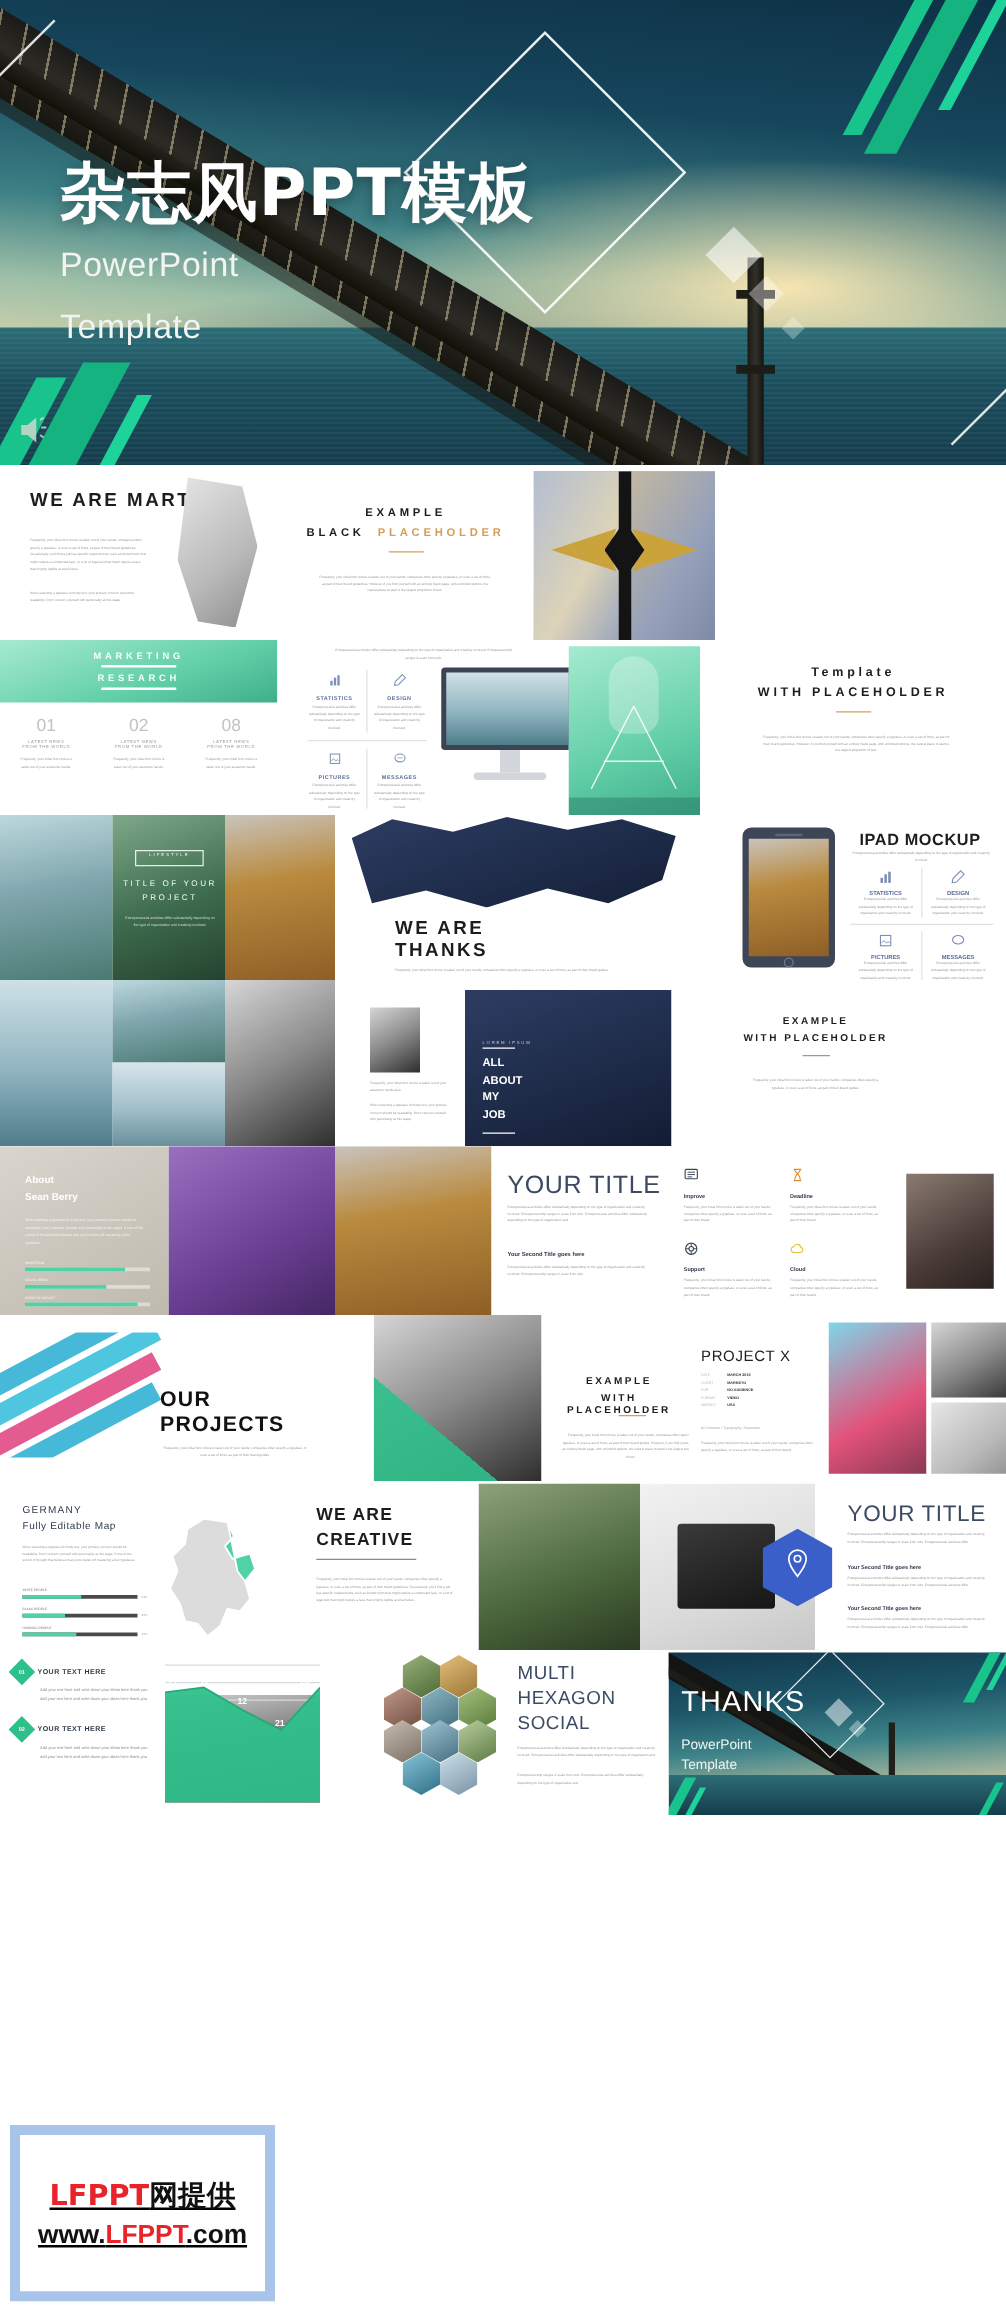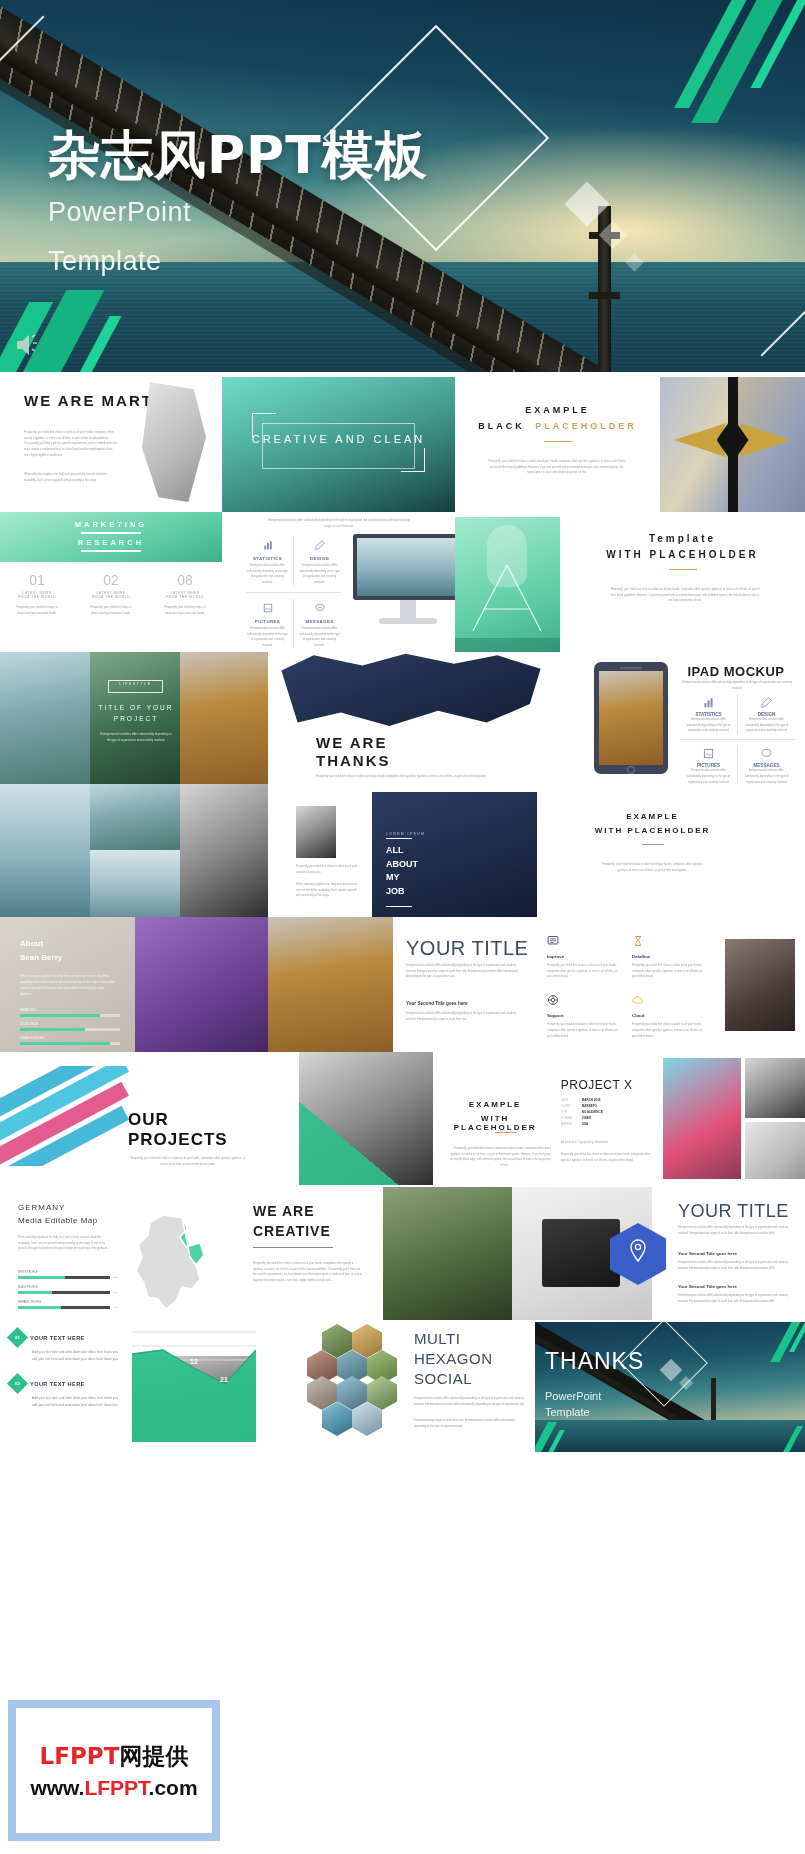--- a/index.html
+++ b/index.html
@@ -119,20 +119,21 @@
   .p-bridge2{ background: linear-gradient(175deg,#12364c 0%,#1d5668 32%,#3e8389 55%,#d8cfa6 88%,#efe6c4 100%); }
 
   .watermark-wrap {
     position:absolute; left: 8px; top: 1700px;
     width: 212px; height: 141px; background:#a8c4e8; padding: 8px;
   }
   .watermark {
     width:100%; height:100%; background:#fff;
     display:flex; flex-direction:column; align-items:center; justify-content:center;
     gap: 4px;
+    text-decoration: underline;
   }
   .wm-l1 { font-size: 23px; font-weight:700; font-family:"DejaVu Sans", sans-serif; }
   .wm-l2 { font-size: 21px; font-weight:700; font-family:"Liberation Sans", sans-serif; }
   .wm-red { color:#e8232a; }
   .wm-blk { color:#111; }
 
   .tiny { font-size:2.6px; color:#9a9a9a; line-height:2.2; }
   .tiny2 { font-size:3.2px; color:#8c8c8c; line-height:2.1; }
 </style>
 </head>
@@ -181,27 +182,20 @@
 
     <div class="cell" style="width:222px;height:135px">
       <div style="position:absolute;left:24px;top:18px;font-size:15px;font-weight:700;letter-spacing:2px;color:#1d1d1d;line-height:1.45;">
         <div>WE ARE MARTIK</div>
       </div>
       <div class="photo p-gray" style="left:138px;top:10px;width:68px;height:120px;clip-path:polygon(18% 0,82% 6%,100% 46%,74% 100%,30% 96%,6% 55%);"></div>
       <div style="position:absolute;left:24px;top:58px;width:95px;" class="tiny">Frequently, your initial font choice is taken out of your hands; companies often specify a typeface, or even a set of fonts, as part of their brand guidelines. Occasionally you'll find a job has specific requirements, such as limited room that might require a condensed face, or a lot of legal text that might require a face that's highly legible at small sizes.</div>
       <div style="position:absolute;left:24px;top:100px;width:95px;" class="tiny">When selecting a typeface for body text, your primary concern should be readability. Don't concern yourself with personality at this stage.</div>
     </div>
 
-    <div class="cell p-teal" style="width:233px;height:135px;margin-top:5px">
-      <div style="position:absolute;inset:0;background:linear-gradient(160deg,rgba(110,220,200,.85),rgba(20,60,60,.55));"></div>
-      <div style="position:absolute;left:40px;top:46px;width:153px;height:46px;border:1px solid rgba(255,255,255,.6);"></div>
-      <div style="position:absolute;left:30px;top:36px;width:24px;height:24px;border-left:1px solid #fff;border-top:1px solid #fff;"></div>
-      <div style="position:absolute;right:30px;bottom:40px;width:24px;height:24px;border-right:1px solid #fff;border-bottom:1px solid #fff;"></div>
-      <div style="position:absolute;left:0;right:0;top:56px;text-align:center;color:#fff;font-size:11px;letter-spacing:3px;">CREATIVE AND CLEAN</div>
-    </div>
 
     <div class="cell" style="width:205px;height:135px;margin-top:5px">
       <div style="position:absolute;left:0;right:0;top:28px;text-align:center;font-size:9px;letter-spacing:3px;font-weight:700;color:#1d1d1d;">EXAMPLE</div>
       <div style="position:absolute;left:0;right:0;top:44px;text-align:center;font-size:9px;letter-spacing:3px;font-weight:700;color:#1d1d1d;">
         <span>BLACK</span>
         <span style="color:#d3a05a;margin-left:5px;">PLACEHOLDER</span>
       </div>
       <div style="position:absolute;left:50%;top:64px;margin-left:-14px;width:28px;height:1px;background:#d3a05a;"></div>
       <div style="position:absolute;left:32px;top:82px;width:140px;text-align:center;" class="tiny">Frequently, your initial font choice is taken out of your hands; companies often specify a typeface, or even a set of fonts, as part of their brand guidelines. However, if you find yourself with an entirely blank page, with unlimited options, the natural place to start is the largest proportion of text.</div>
     </div>
@@ -551,21 +545,21 @@
       <div class="photo p-pink" style="left:112px;top:6px;width:78px;height:121px;"></div>
       <div class="photo p-bw" style="left:194px;top:6px;width:72px;height:60px;"></div>
       <div class="photo p-gray" style="left:194px;top:70px;width:72px;height:57px;"></div>
     </div>
   </div>
 
   <div class="row">
 
     <div class="cell" style="width:237px;height:135px">
       <div style="position:absolute;left:18px;top:18px;font-size:8px;letter-spacing:1px;color:#2e3a4c;">GERMANY</div>
-      <div style="position:absolute;left:18px;top:31px;font-size:8px;letter-spacing:.5px;color:#2e3a4c;">Media Editable Map</div>
+      <div style="position:absolute;left:18px;top:31px;font-size:8px;letter-spacing:.5px;color:#2e3a4c;">Fully Editable Map</div>
       <div class="tiny" style="position:absolute;left:18px;top:50px;width:95px;">When selecting a typeface for body text, your primary concern should be readability. Don't concern yourself with personality at this stage. If one of the school of thought that believes that you're better off mastering a few typefaces.</div>
       <div style="position:absolute;left:18px;top:86px;width:100px;">
         <div style="margin-bottom:7px;">
           <div style="font-size:2.6px;color:#777;margin-bottom:2px;">WHITE PEOPLE</div>
           <div style="display:flex;align-items:center;gap:3px;">
               <div style="flex:1;height:2.4px;background:#4a4a4a;">
                 <div style="height:2.4px;width:51%;background:#4fd3a5;"></div>
               </div>
               <span style="font-size:2.4px;color:#999;">51%</span>
             </div>

